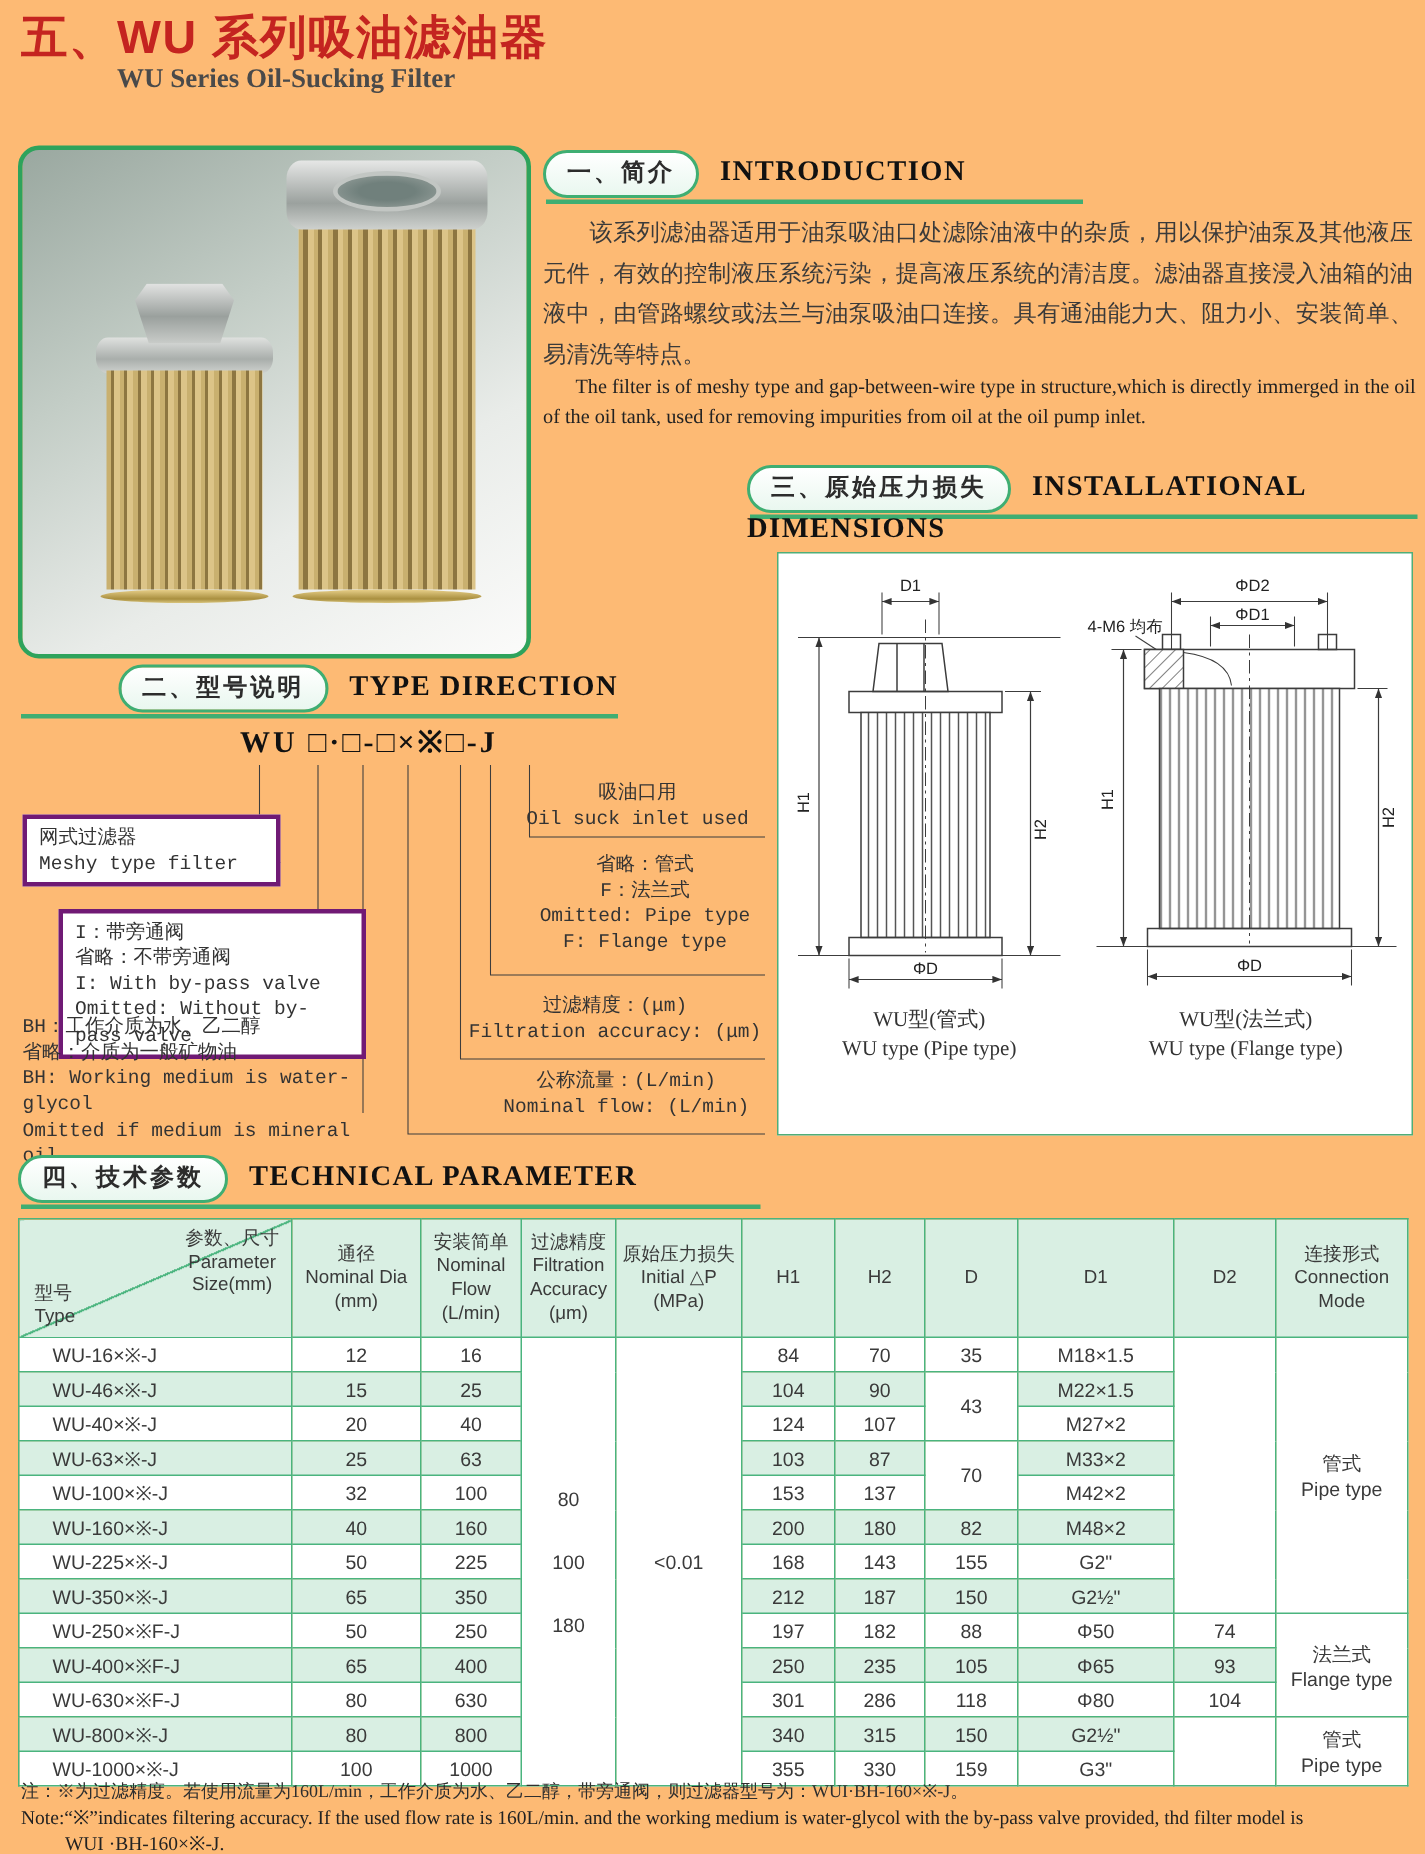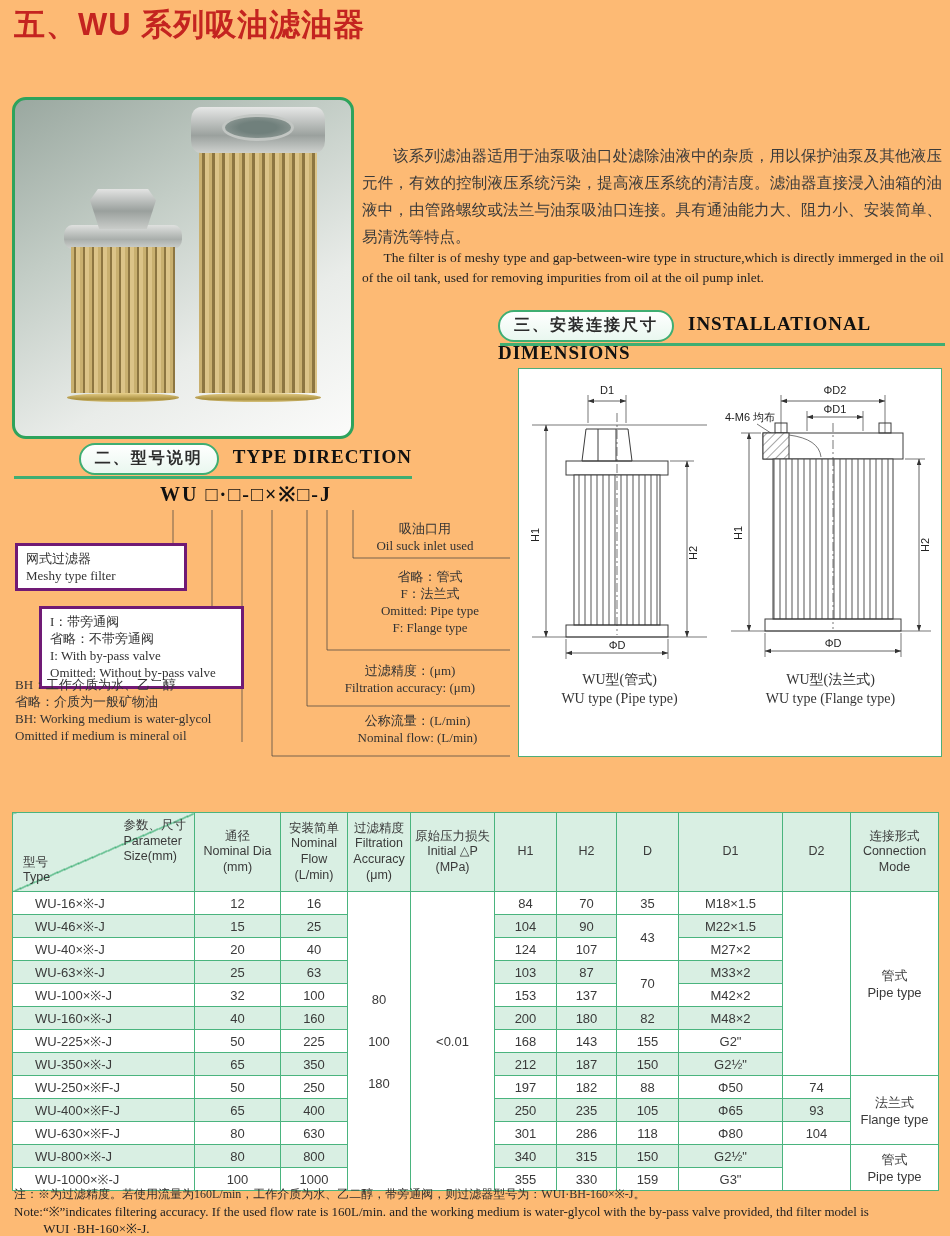--- a/index.html
+++ b/index.html
@@ -59,74 +59,80 @@
   svg text{font-family:"Liberation Sans",sans-serif;font-size:11px;fill:#222;}
   svg .ln{stroke:#3c3c3c;stroke-width:1;fill:none;}
   svg .thin{stroke:#3c3c3c;stroke-width:0.7;fill:none;}
   svg .dim{stroke:#3c3c3c;stroke-width:0.8;fill:none;}
 
   
   .tdg{position:absolute;left:10px;top:480px;width:505px;height:290px;font-size:13px;}
   .tdg .code{position:absolute;left:150px;top:0;font-weight:bold;font-size:20px;color:#111;
              letter-spacing:2px;white-space:nowrap;}
   .tdg svg{position:absolute;left:0;top:0;}
-  .lbl{position:absolute;line-height:1.32;color:#333;white-space:pre-line;}
+  .lbl{position:absolute;line-height:1.32;color:#333;white-space:pre-line;font-family:Liberation Mono, monospace;}
   .boxed{border:3px solid #701a75;padding:4px 8px;background:#fff;box-sizing:border-box;}
   .r-lbl{text-align:center;}
 
   
   .tbl{position:absolute;left:12px;top:812px;border-collapse:collapse;table-layout:fixed;
        font-family:"Liberation Sans",sans-serif;font-size:13px;color:#3a3a3a;}
   .tbl td,.tbl th{border:1px solid #4ab47e;text-align:center;padding:0;height:22px;
        background:#fff;font-weight:normal;white-space:pre-line;}
   .tbl thead th{background:#d9efe3;height:78px;font-size:12.5px;line-height:1.25;}
   .tbl tbody tr:nth-child(even) td{background:#d9efe3;}
   .tbl td.m{background:#fff !important;}
   .tbl td.t{text-align:left;padding-left:22px;}
   .corner{position:relative;
       background:#d9efe3 linear-gradient(to bottom right,transparent calc(50% - 0.7px),
       #4ab47e calc(50% - 0.7px),#4ab47e calc(50% + 0.7px),transparent calc(50% + 0.7px)) !important;}
-  .corner .tr{position:absolute;top:5px;right:8px;text-align:left;}
+  .corner .tr{position:absolute;top:5px;right:8px;text-align:center;}
   .corner .bl{position:absolute;bottom:5px;left:10px;text-align:left;}
   .filtcell{vertical-align:middle;}
   .filtstack{display:flex;flex-direction:column;align-items:center;justify-content:center;gap:27px;}
 
   
   .note-cn{position:absolute;left:14px;top:1185px;font-size:12px;color:#2e2e2e;white-space:pre-wrap;}
   .note-en{position:absolute;left:14px;top:1204px;font-size:13px;color:#222;white-space:pre-wrap;line-height:1.3;}
 </style>
 </head>
 <body>
 
 <div class="page">
 
   <div class="title-cn">五、WU 系列吸油滤油器</div>
+  <div class="title-en">WU Series Oil-Sucking Filter</div>
 
   <div class="photo">
     <div class="f-small">
       <div class="nut"></div>
       <div class="cap"></div>
       <div class="bodyp"></div>
       <div class="f-rim"></div>
     </div>
     <div class="f-large">
       <div class="cap">
         <div class="hole"></div>
       </div>
       <div class="bodyp"></div>
       <div class="f-rim"></div>
     </div>
   </div>
 
+  <div class="sec" style="left:362px;top:100px;width:360px;">
+    <div class="rule"></div>
+    <span class="pill">一、简介</span>
+    <span class="en">INTRODUCTION</span>
+  </div>
   <div class="intro-cn">该系列滤油器适用于油泵吸油口处滤除油液中的杂质，用以保护油泵及其他液压元件，有效的控制液压系统污染，提高液压系统的清洁度。滤油器直接浸入油箱的油液中，由管路螺纹或法兰与油泵吸油口连接。具有通油能力大、阻力小、安装简单、易清洗等特点。</div>
   <div class="intro-en">The filter is of meshy type and gap-between-wire type in structure,which is directly immerged in the oil of the oil tank, used for removing impurities from oil at the oil pump inlet.</div>
 
   <div class="sec" style="left:498px;top:310px;width:447px;">
     <div class="rule"></div>
-    <span class="pill">三、安装连接尺寸</span>
+    <span class="pill">三、原始压力损失</span>
     <span class="en">INSTALLATIONAL DIMENSIONS</span>
   </div>
 
   <div class="inst-box">
 
     <div class="fig">
       <svg width="195" height="282" viewBox="0 0 195 282">
         <defs>
           <pattern id="pl1" width="6" height="8" patternUnits="userSpaceOnUse">
             <rect width="6" height="8" fill="#fff"></rect>
@@ -245,20 +251,25 @@
     <div class="lbl r-lbl" style="right:5px;top:88px;width:160px;">省略：管式
 F：法兰式
 Omitted: Pipe type
 F: Flange type</div>
     <div class="lbl r-lbl" style="right:5px;top:182px;width:200px;">过滤精度：(μm)
 Filtration accuracy: (μm)</div>
     <div class="lbl r-lbl" style="right:5px;top:232px;width:185px;">公称流量：(L/min)
 Nominal flow: (L/min)</div>
   </div>
 
+  <div class="sec" style="left:12px;top:770px;width:495px;">
+    <div class="rule"></div>
+    <span class="pill">四、技术参数</span>
+    <span class="en">TECHNICAL PARAMETER</span>
+  </div>
 
   <table class="tbl">
     <colgroup>
       <col style="width:182px">
         <col style="width:86px">
         <col style="width:67px">
         <col style="width:63px">
       <col style="width:84px">
         <col style="width:62px">
         <col style="width:60px">

